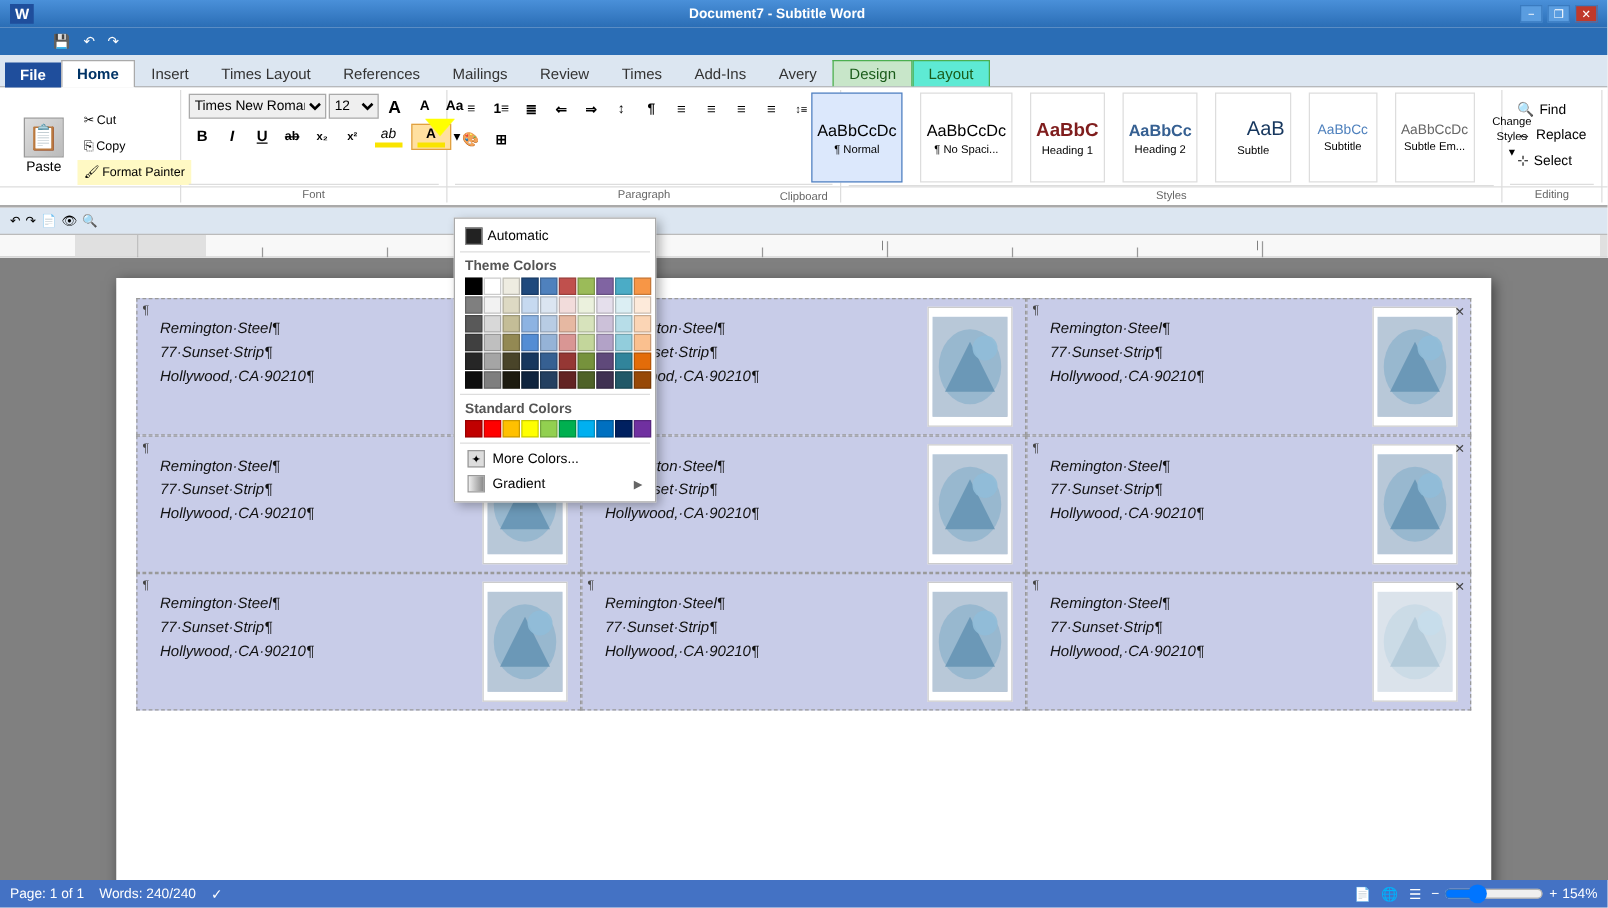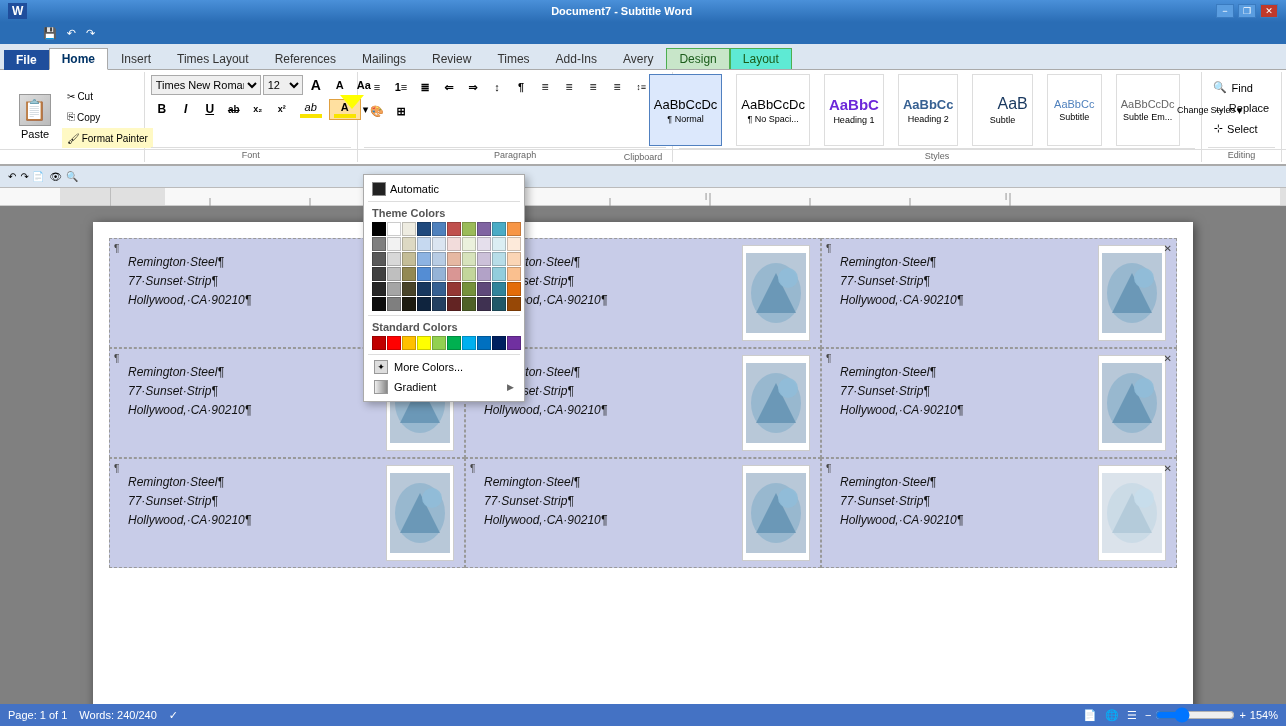--- a/index.html
+++ b/index.html
@@ -170,21 +170,21 @@
       height: 72px;
       justify-content: center;
       font-size: 10px;
     }
     .style-item.active { border-color: #5080c0; background: #dce8fc; }
     .style-preview { font-size: 13px; margin-bottom: 2px; }
     .change-styles-btn {
       width: 32px;
       height: 72px;
       display: flex;
-      flex-direction: row;
+      flex-direction: column;
       align-items: center;
       justify-content: center;
       cursor: pointer;
       border: 1px solid transparent;
       font-size: 11px;
       gap: 2px;
     }
 
     
     .editing-group { display: flex; flex-direction: column; gap: 2px; padding: 4px; }
@@ -496,21 +496,21 @@
     <div class="styles-container">
       <div class="style-item active">
         <div class="style-preview">AaBbCcDc</div>
         <div style="font-size:9px;">¶ Normal</div>
       </div>
       <div class="style-item">
         <div class="style-preview">AaBbCcDc</div>
         <div style="font-size:9px;">¶ No Spaci...</div>
       </div>
       <div class="style-item">
-        <div class="style-preview" style="font-size:15px;font-weight:bold;color:#6d28d9;">AaBbC</div>
+        <div class="style-preview" style="font-size:15px;font-weight:bold;color:#7f1d1d;">AaBbC</div>
         <div style="font-size:9px;">Heading 1</div>
       </div>
       <div class="style-item">
         <div class="style-preview" style="font-size:13px;font-weight:bold;color:#366092;">AaBbCc</div>
         <div style="font-size:9px;">Heading 2</div>
       </div>
       <div class="style-item">
         <div class="style-preview" style="font-size:16px;color:#17375e;margin-left:20px;">AaB</div>
         <div style="font-size:9px;">Subtle</div>
       </div>

